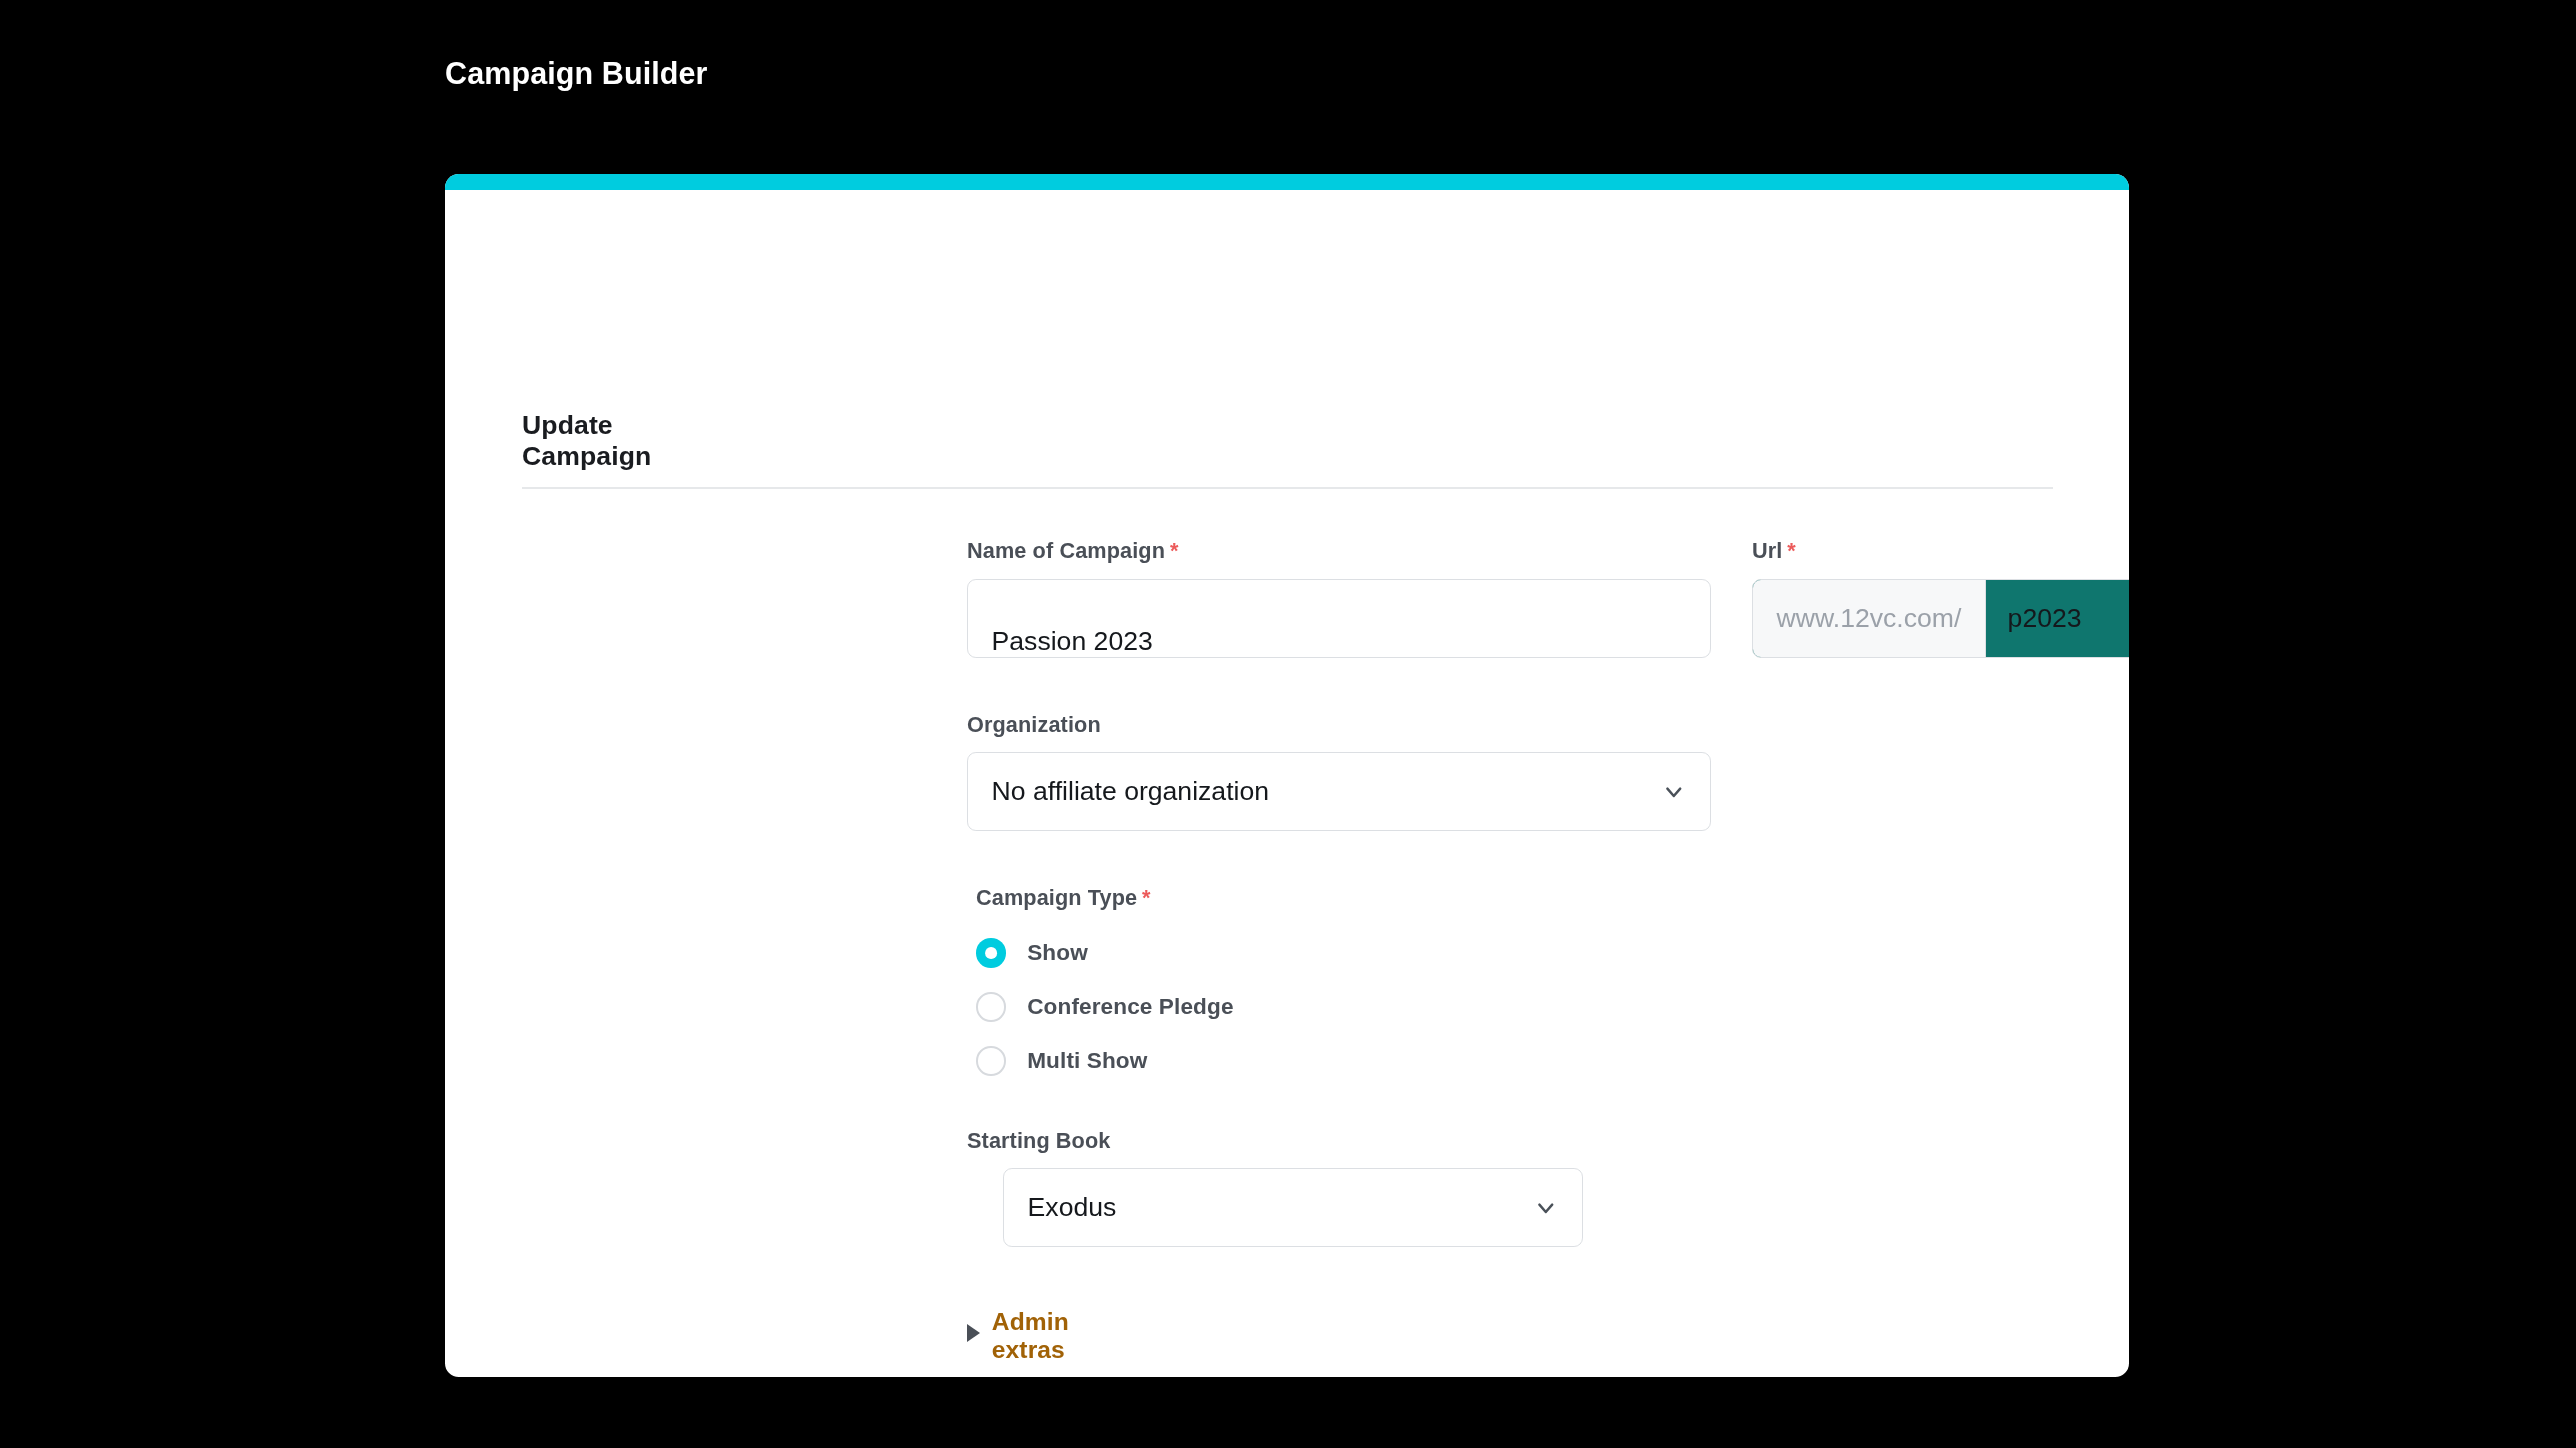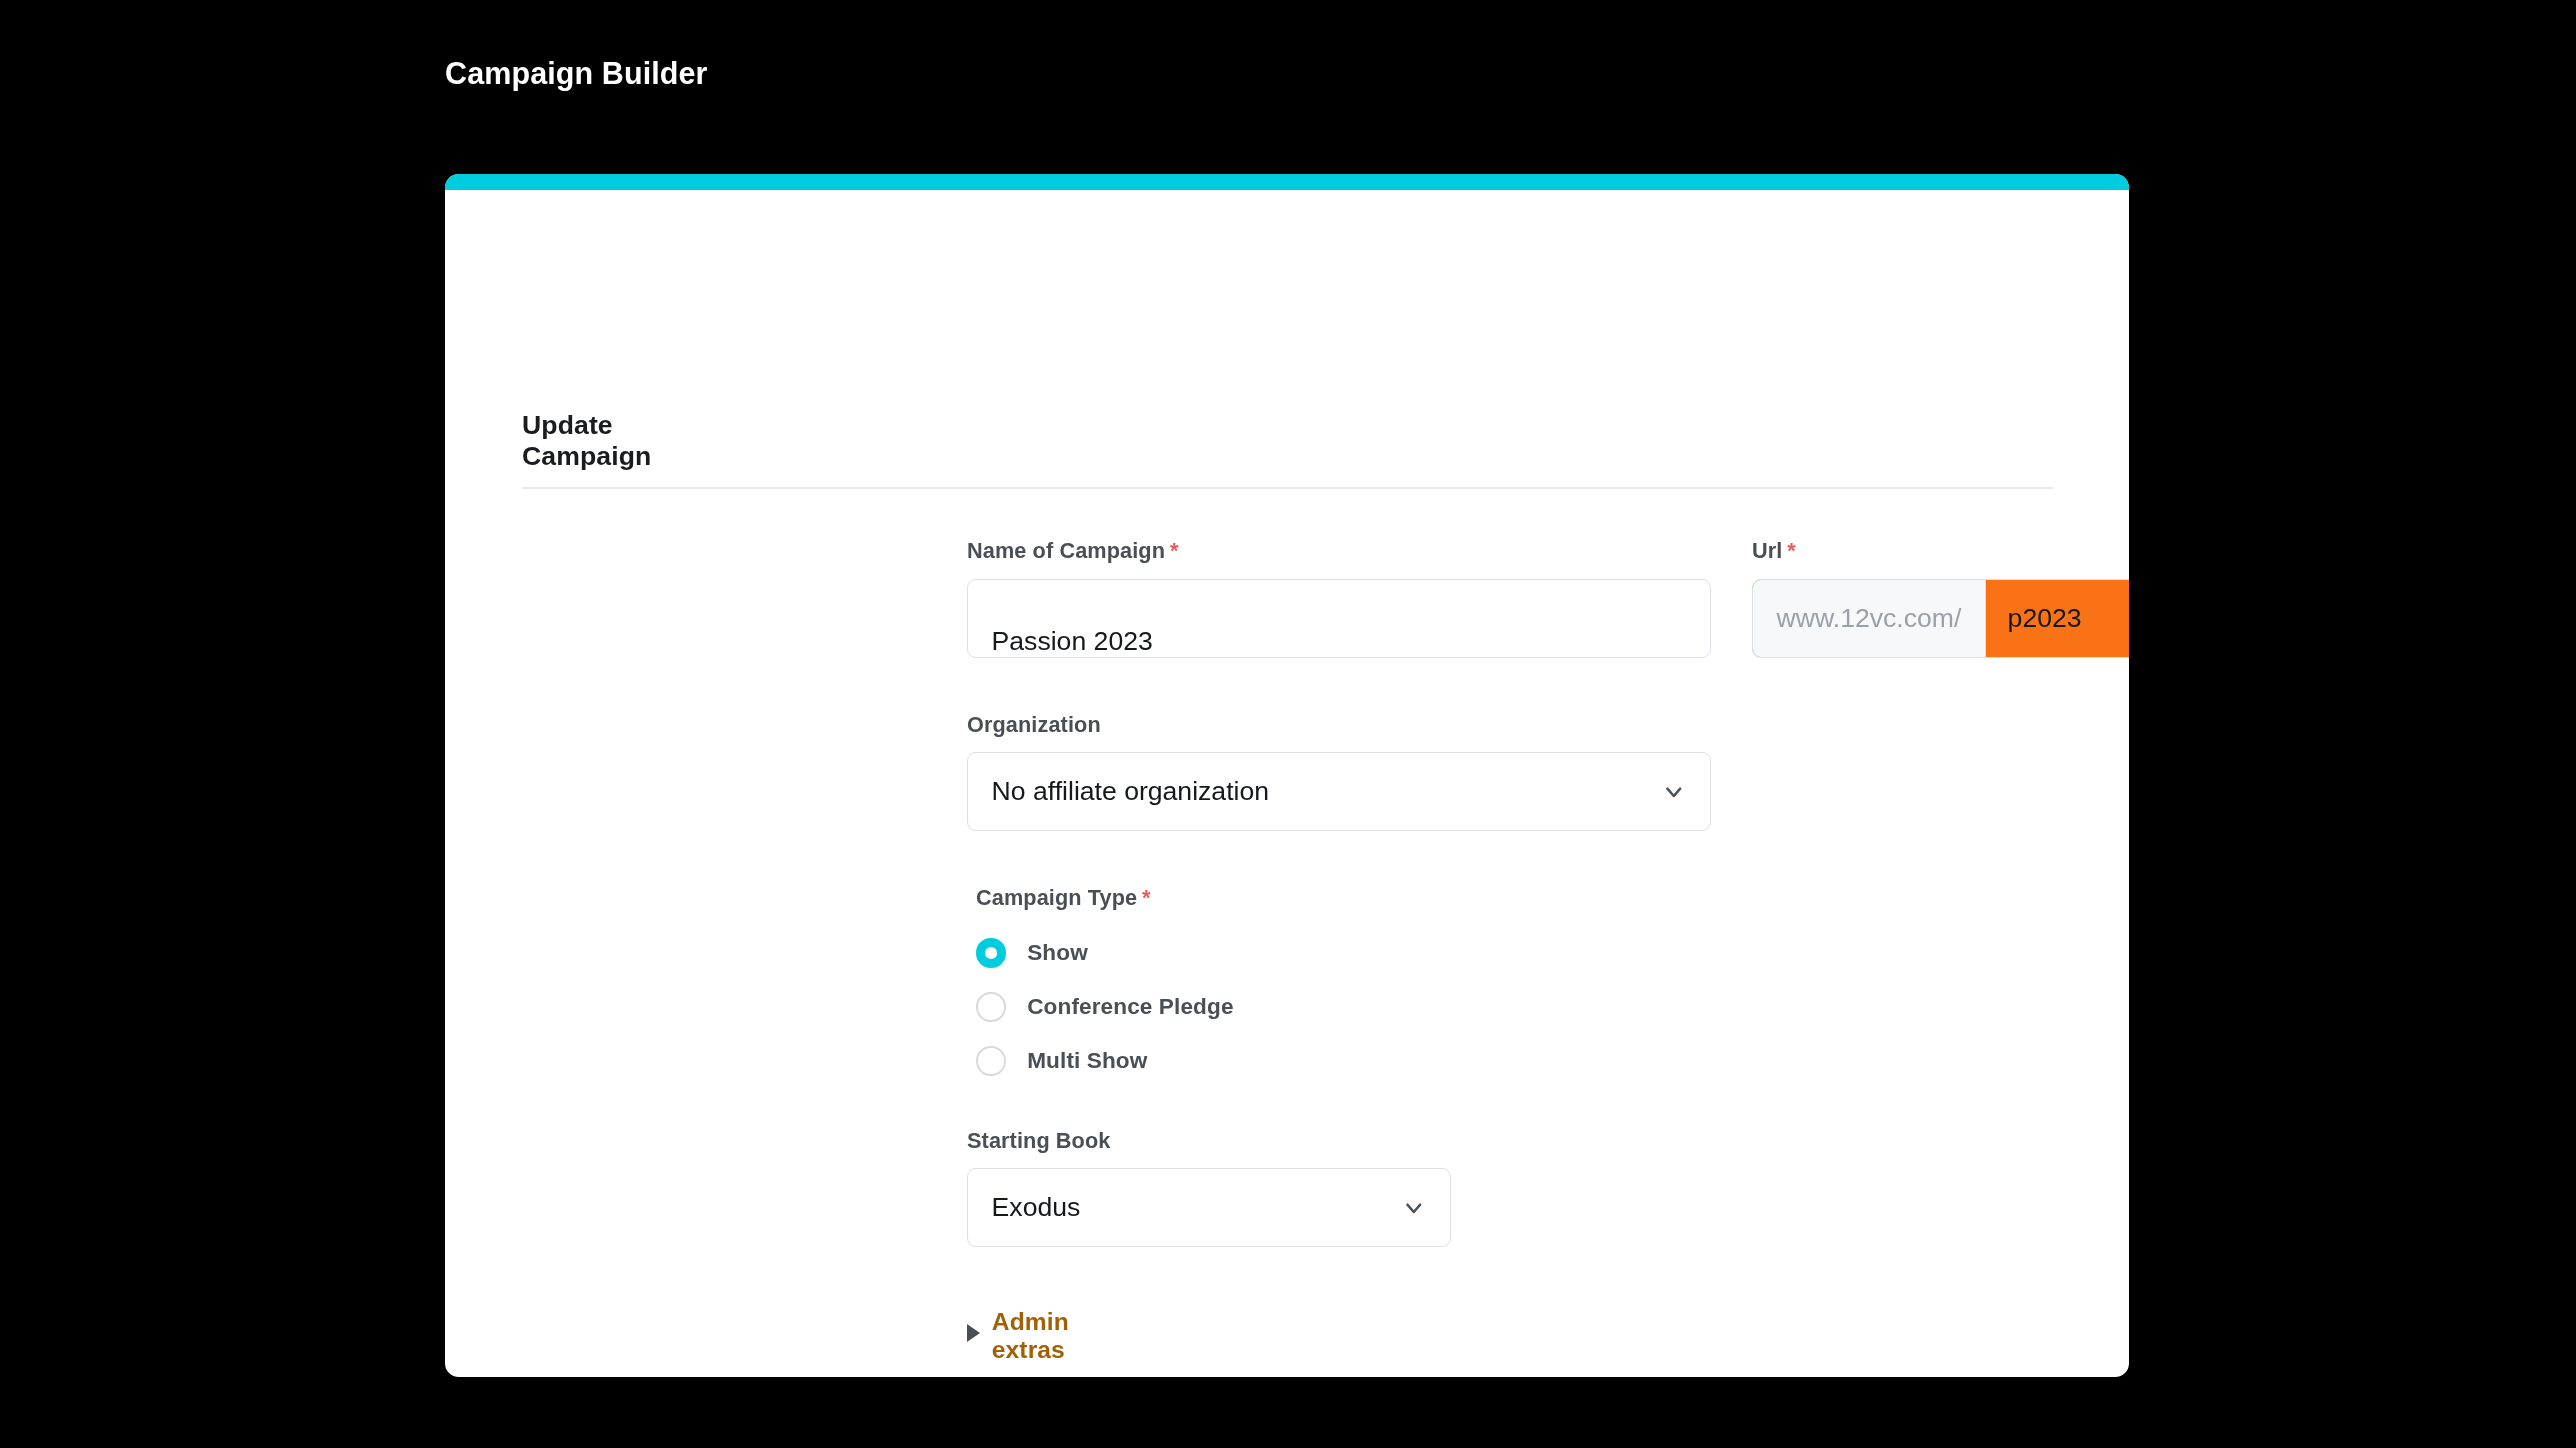--- a/index.html
+++ b/index.html
@@ -140,34 +140,34 @@
   
   .grp-name   { position: absolute; left: 522px; top: 364px; width: 744px; }
   .grp-url    { position: absolute; left: 1307px; top: 364px; width: 744px; }
   .grp-org    { position: absolute; left: 522px; top: 538px; width: 744px; }
   .grp-type   { position: absolute; left: 522px; top: 711px; width: 748px; margin-left: 9px; }
   .grp-book   { position: absolute; left: 522px; top: 954px; width: 484px; }
   .grp-admin  { position: absolute; left: 522px; top: 1128px; }
 
   .grp-name .text-input,
   .grp-org .select-box { width: 744px; }
-  .grp-book .select-box { width: 484px; }
+  .grp-book .select-box { width: 580px; margin-left: 36px; }
 
   .field-label-row { margin-bottom: 14.8px; display: flex; align-items: baseline; }
 
   
   .url-input {
     display: flex;
     align-items: stretch;
     width: 744px;
     height: 79px;
     border: 1.5px solid #dcdfe3;
     border-radius: 8.9px;
     overflow: hidden;
-    background: #f97316;
+    background: #0f766e;
   }
   .url-prefix {
     display: flex;
     align-items: center;
     padding: 0 23.6px;
     background: #f7f8f9;
     border-right: 1.5px solid #dcdfe3;
     font-size: 26.6px;
     color: #9ba1a9;
     white-space: nowrap;

